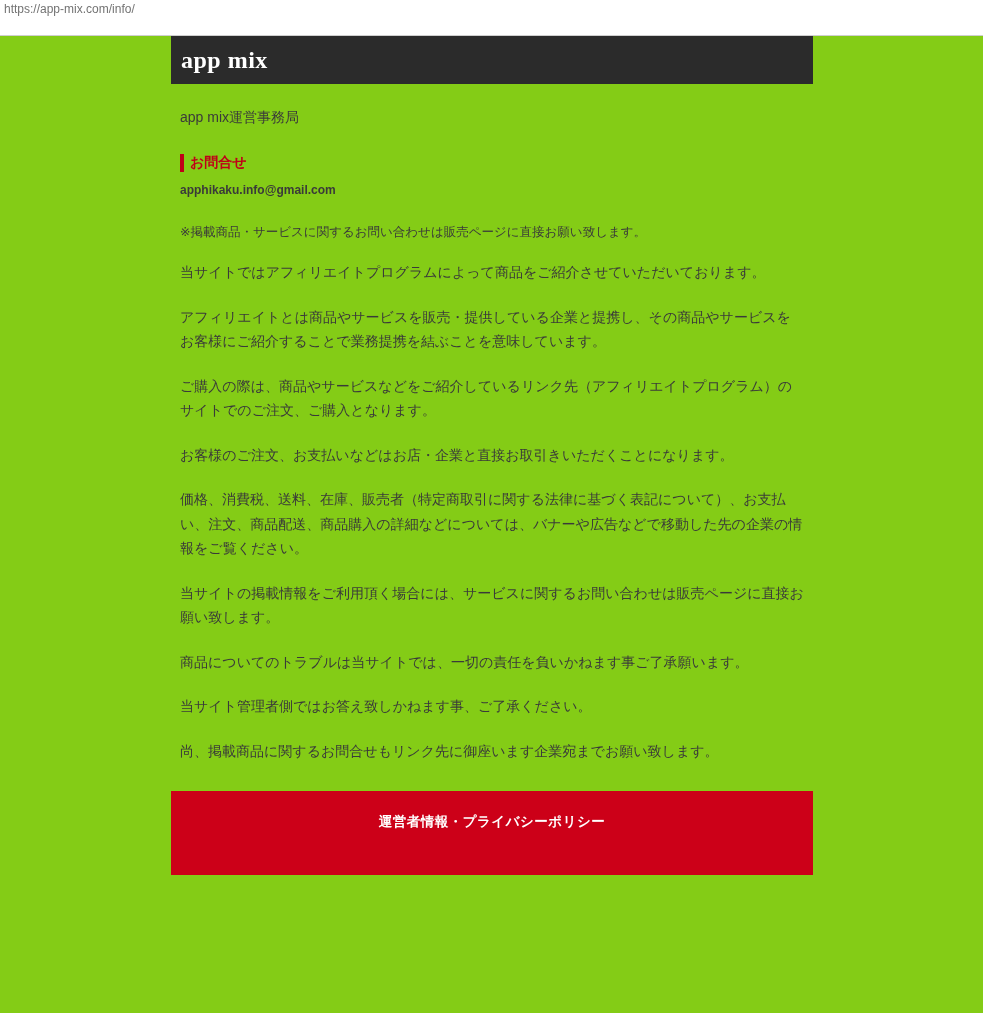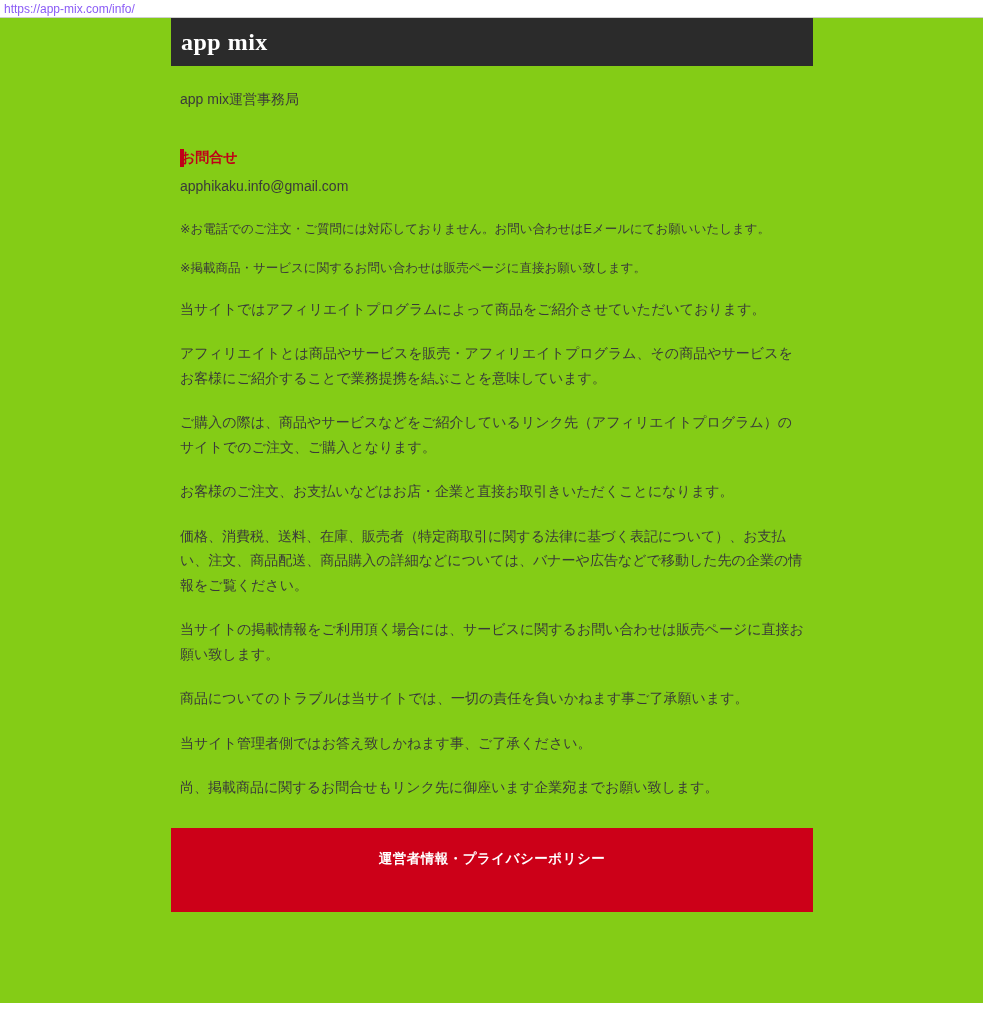--- a/index.html
+++ b/index.html
@@ -11,26 +11,26 @@
   body {
     width: 983px;
     height: 1013px;
     font-family: "Liberation Sans", "DejaVu Sans", sans-serif;
     color: #333333;
     overflow: hidden;
   }
 
   
   .urlbar {
-    height: 18px;
+    height: 36px;
     border-bottom: 1px solid #cfcfcf;
     background: #ffffff;
     font-size: 12px;
     line-height: 18px;
-    color: #8b5cf6;
+    color: #737373;
     padding-left: 4px;
     white-space: nowrap;
     overflow: hidden;
     font-family: "Liberation Sans", sans-serif;
   }
 
   
   .page {
     width: 983px;
     height: 985px;
@@ -70,22 +70,22 @@
     font-size: 14px;
     color: #3a3a3a;
     margin: 22px 0 0 0;
     line-height: 1.6;
   }
 
   h2.sec-title {
     font-size: 14px;
     font-weight: bold;
     color: #c00018;
-    margin: 38px 0 10px 0;
-    padding-left: 1px;
+    margin: 25px 0 10px 0;
+    padding-left: 10px;
     position: relative;
     line-height: 1.4;
   }
   h2.sec-title::before {
     content: "";
     position: absolute;
     left: 0;
     top: 1px;
     bottom: 1px;
     width: 4px;
@@ -99,23 +99,24 @@
     color: #3a3a3a;
     margin: 0 0 20px 0;
   }
   p.small-note {
     font-size: 12.5px;
     line-height: 1.8;
     color: #3a3a3a;
     margin: 0 0 17px 0;
   }
   p.email {
-    font-size: 14px;
+    font-size: 12px;
     color: #3a3a3a;
     margin: 0 0 24px 0;
+    font-weight: bold;
   }
 
   
   .site-footer {
     background: #cc0018;
     color: #ffffff;
     text-align: center;
     padding: 22px 10px 26px 10px;
     margin-top: 28px;
   }
@@ -140,25 +141,24 @@
     <div class="site-header">
       <span class="site-title">app mix</span>
     </div>
 
     <div class="body-wrap">
 
       <p class="lead">app mix運営事務局</p>
 
       <h2 class="sec-title">お問合せ</h2>
       <p class="email">apphikaku.info@gmail.com</p>
-      <p class="small-note">※お電話でのご注文・ご質問には対応しておりません。お問い合わせはEメールにてお願いいたします。</p>
       <p class="small-note">※掲載商品・サービスに関するお問い合わせは販売ページに直接お願い致します。</p>
 
       <p class="para">当サイトではアフィリエイトプログラムによって商品をご紹介させていただいております。</p>
-      <p class="para">アフィリエイトとは商品やサービスを販売・アフィリエイトプログラム、その商品やサービスをお客様にご紹介することで業務提携を結ぶことを意味しています。</p>
+      <p class="para">アフィリエイトとは商品やサービスを販売・提供している企業と提携し、その商品やサービスをお客様にご紹介することで業務提携を結ぶことを意味しています。</p>
       <p class="para">ご購入の際は、商品やサービスなどをご紹介しているリンク先（アフィリエイトプログラム）のサイトでのご注文、ご購入となります。</p>
       <p class="para">お客様のご注文、お支払いなどはお店・企業と直接お取引きいただくことになります。</p>
       <p class="para">価格、消費税、送料、在庫、販売者（特定商取引に関する法律に基づく表記について）、お支払い、注文、商品配送、商品購入の詳細などについては、バナーや広告などで移動した先の企業の情報をご覧ください。</p>
 
       <p class="para">当サイトの掲載情報をご利用頂く場合には、サービスに関するお問い合わせは販売ページに直接お願い致します。</p>
       <p class="para">商品についてのトラブルは当サイトでは、一切の責任を負いかねます事ご了承願います。</p>
       <p class="para">当サイト管理者側ではお答え致しかねます事、ご了承ください。</p>
       <p class="para">尚、掲載商品に関するお問合せもリンク先に御座います企業宛までお願い致します。</p>
 
     </div>

